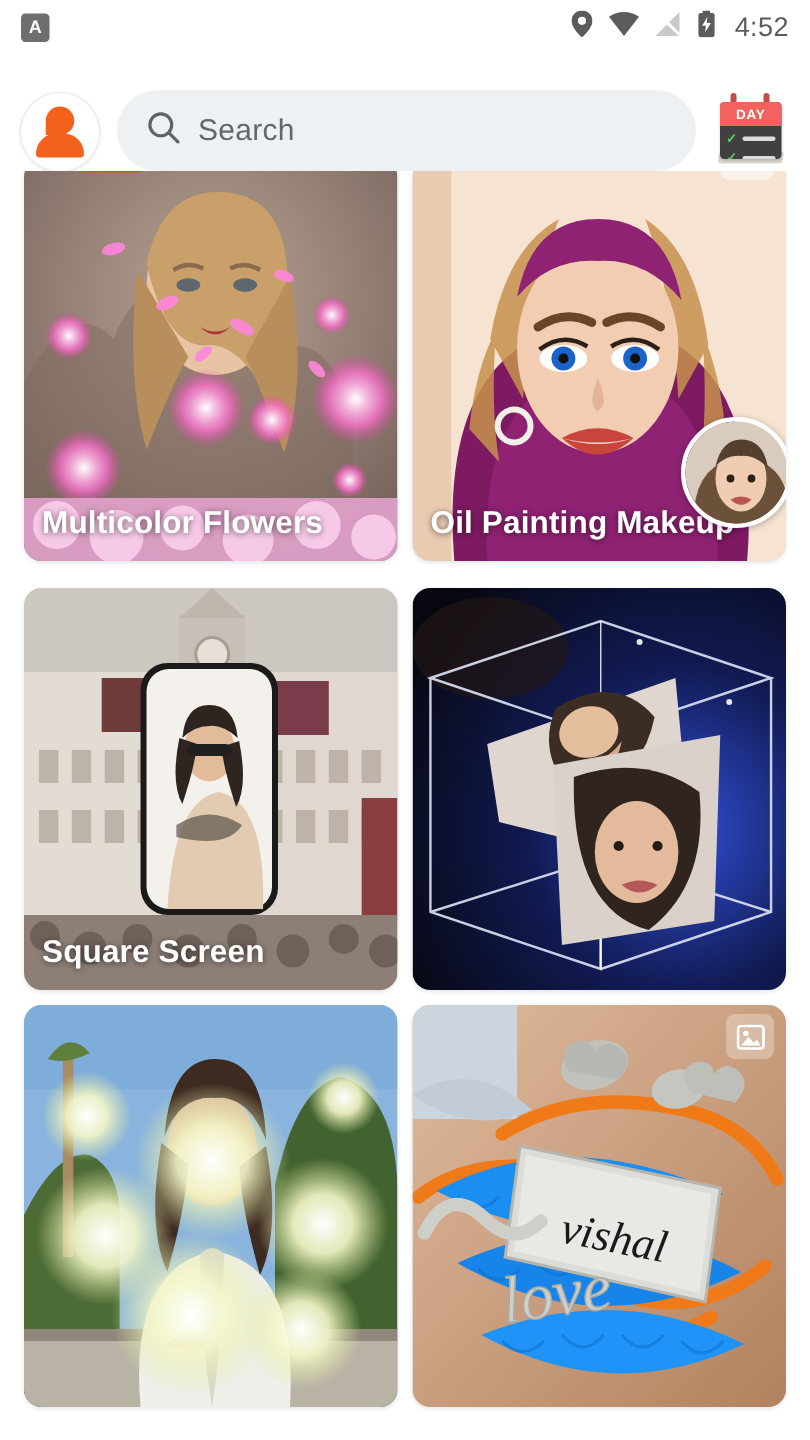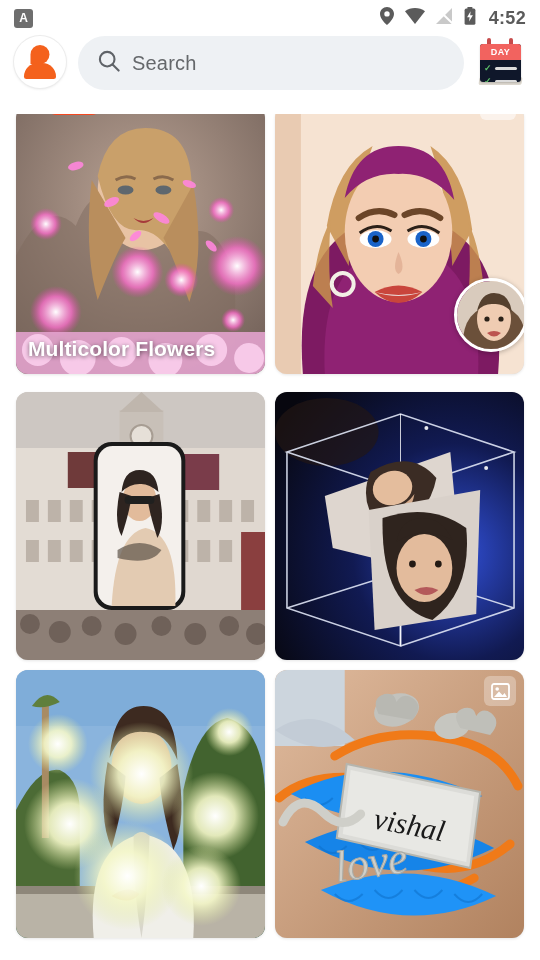--- a/index.html
+++ b/index.html
@@ -20,28 +20,28 @@
   .sb-left{ display:flex; align-items:center; gap:6px; }
   .sb-right{ margin-left:auto; display:flex; align-items:center; gap:11px; }
   .notif-a{
     width:19px; height:19px; border-radius:3px;
     background:#6e6e6e; color:#fff;
     font-size:12px; font-weight:bold; line-height:19px;
     text-align:center; letter-spacing:0;
   }
   .sb-ico{ display:block; }
   .sb-time{
-    font-size:18px; color:#5b5b5b; font-weight:700;
+    font-size:18px; color:#5b5b5b; font-weight:400;
     letter-spacing:.3px; margin-left:2px;
   }
 
   
   .header{
     height:78px; width:100%;
-    display:flex; align-items:flex-start;
+    display:flex; align-items:flex-end;
     padding:0 16px 0 14px; gap:12px;
     background:#fff;
   }
   .avatar{
     width:52px; height:52px; border-radius:50%;
     background:#ffffff;
     box-shadow:0 0 0 1px #ececec, 0 1px 3px rgba(0,0,0,.12);
     position:relative; flex:0 0 auto; overflow:hidden;
   }
   .av-head{
@@ -71,21 +71,21 @@
     width:48px; height:54px; flex:0 0 auto;
     position:relative;
   }
   .cal-shadow{
     position:absolute; left:3px; right:2px; bottom:5px; height:8px;
     background:#ded9d0; border-radius:2px;
     transform:skewX(-8deg);
   }
   .cal-body{
     position:absolute; left:4px; right:3px; top:8px; bottom:8px;
-    background:#0f172a; border-radius:3px;
+    background:#404040; border-radius:3px;
     box-shadow:0 1px 2px rgba(0,0,0,.18);
     overflow:hidden;
   }
   .cal-top{
     height:16px; background:#f2635f;
     color:#fff; font-size:9px; font-weight:bold;
     text-align:center; line-height:16px; letter-spacing:.5px;
   }
   .cal-rows{ padding:4px 4px 0 4px; }
   .cal-row{ display:flex; align-items:center; gap:3px; margin-bottom:4px; }
@@ -326,20 +326,21 @@
       <svg viewBox="0 0 74 74" width="74" height="74">
         <rect width="74" height="74" fill="#d9cbbd"></rect>
         <path d="M6 74 q-4 -46 31 -50 q36 2 32 50z" fill="#6b503a"></path>
         <ellipse cx="37" cy="38" rx="17" ry="22" fill="#efccb2"></ellipse>
         <path d="M20 30 q4 -18 17 -18 q15 0 18 19 q-9 -9 -18 -8 q-10 -1 -17 7z" fill="#55402e"></path>
         <circle cx="30" cy="38" r="2.6" fill="#2b2118"></circle>
         <circle cx="44" cy="38" r="2.6" fill="#2b2118"></circle>
         <path d="M30 52 q7 -4 14 0 q-7 7 -14 0z" fill="#bc5450"></path>
       </svg>
     </div>
+    <div class="card-title">Oil Painting Makeup</div>
   </div>
 
   <div class="card">
     <div class="art">
       <svg viewBox="0 0 250 268" preserveAspectRatio="none">
         <rect width="250" height="268" fill="#d3cbc4"></rect>
         <rect width="250" height="96" fill="#cdc7c2"></rect>
 
         <rect x="104" y="18" width="44" height="64" fill="#c8c0b8"></rect>
         <path d="M104 20 L126 0 L148 20z" fill="#bfb6ad"></path>
@@ -388,20 +389,21 @@
             <circle cx="44" cy="240" r="11"></circle>
           <circle cx="76" cy="234" r="10"></circle>
             <circle cx="110" cy="242" r="11"></circle>
           <circle cx="146" cy="234" r="10"></circle>
             <circle cx="180" cy="242" r="11"></circle>
           <circle cx="214" cy="234" r="10"></circle>
             <circle cx="242" cy="242" r="11"></circle>
         </g>
       </svg>
     </div>
+    <div class="card-title">Square Screen</div>
   </div>
 
   <div class="card">
     <div class="art">
       <svg viewBox="0 0 250 268" preserveAspectRatio="none">
         <defs>
           <radialGradient id="rc-bg" cx="72%" cy="60%" r="85%">
             <stop offset="0%" stop-color="#3150d8"></stop>
             <stop offset="48%" stop-color="#111a52"></stop>
             <stop offset="100%" stop-color="#07070f"></stop>

